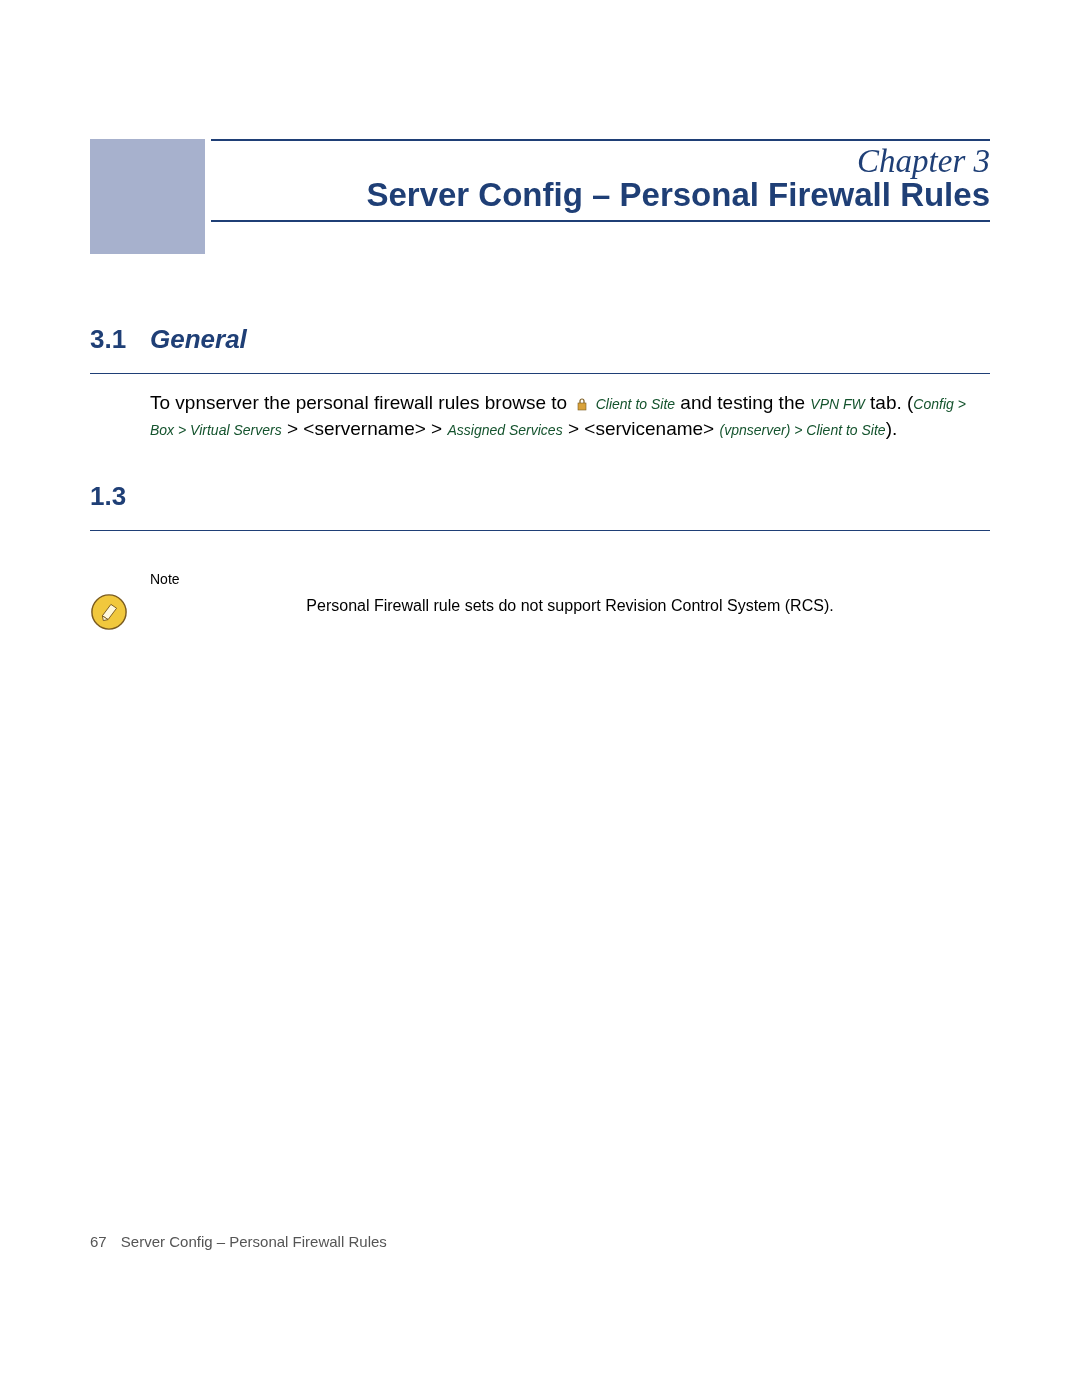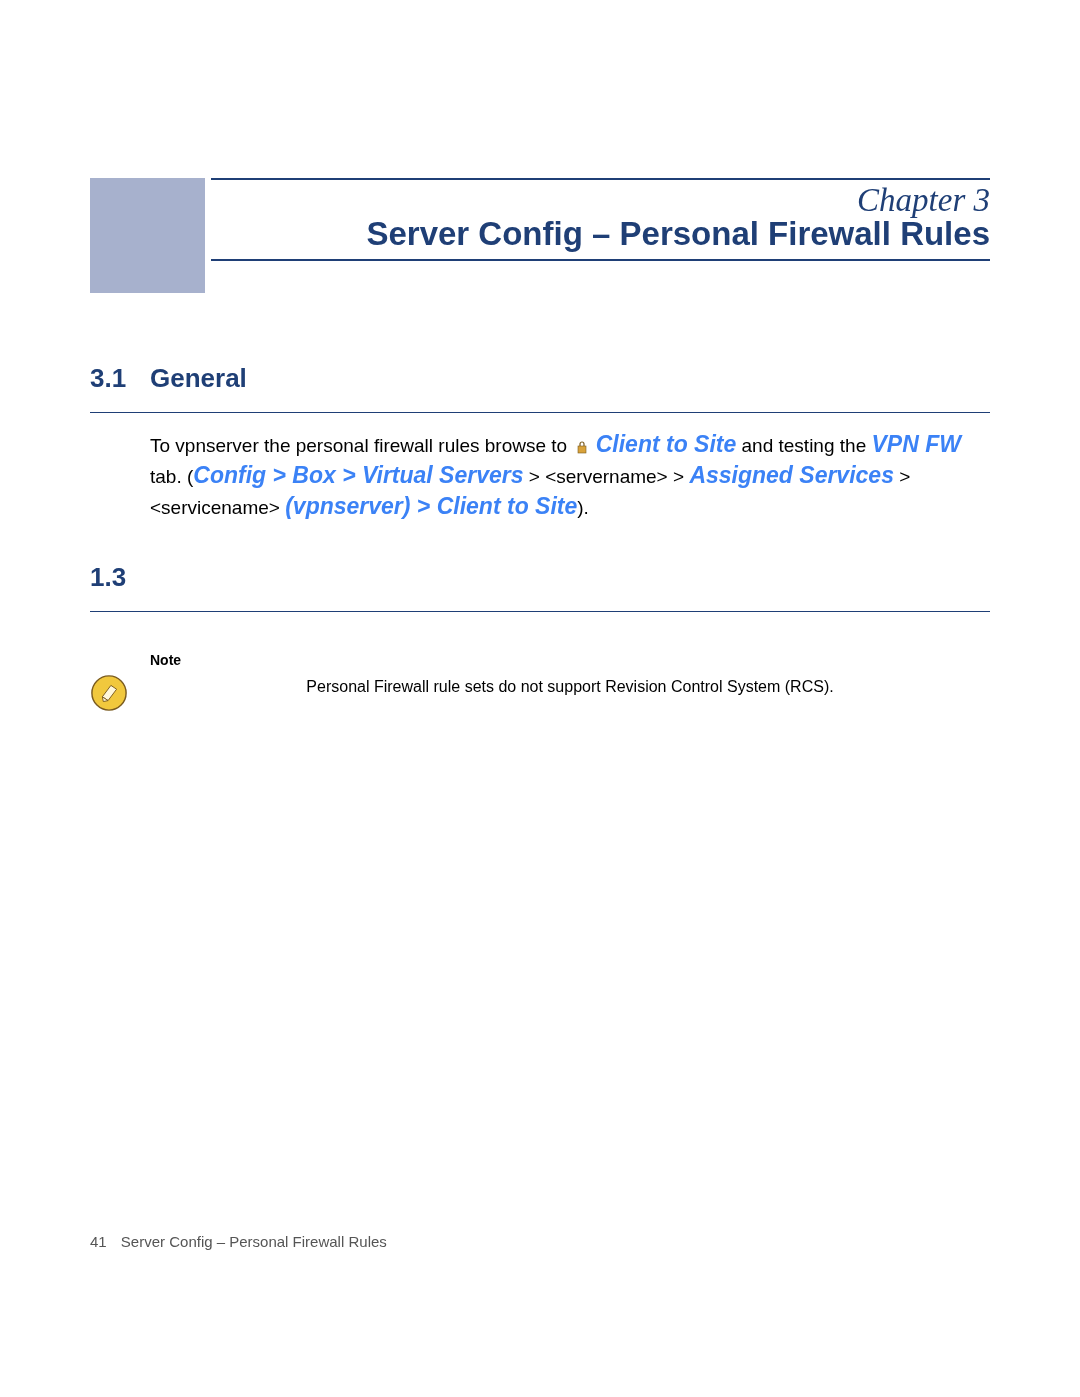--- a/index.html
+++ b/index.html
@@ -11,21 +11,21 @@
       color: #000;
     }
     .page {
       padding: 90px 90px 40px 90px;
       min-height: 1280px;
       position: relative;
       box-sizing: border-box;
     }
     .chapter-header {
       display: flex;
-      margin-top: 88px;
+      margin-top: 49px;
       margin-bottom: 70px;
     }
     .chapter-square {
       width: 115px;
       height: 115px;
       background: #a7b1cd;
       flex: 0 0 auto;
     }
     .chapter-titles {
       flex: 1;
@@ -67,34 +67,35 @@
       color: #1f3f76;
       font-weight: bold;
       font-size: 26px;
       width: 60px;
       flex: 0 0 60px;
     }
     .section-title {
       color: #1f3f76;
       font-weight: bold;
       font-size: 26px;
+      font-style: italic;
     }
     .section-body {
       padding-left: 60px;
       font-size: 19px;
       line-height: 1.35;
     }
     .section-body p {
       margin: 16px 0;
     }
     .bc {
-      color: #3b82f6;
-      font-weight: bold;
+      color: #14532d;
+      font-weight: normal;
       font-style: italic;
-      font-size: 23px;
+      font-size: 14px;
     }
     .tiny-icon {
       display: inline-block;
       width: 12px;
       height: 14px;
       vertical-align: -2px;
       margin: 0 2px 0 4px;
     }
     .note-block {
       display: flex;
@@ -106,21 +107,21 @@
     }
     .note-icon {
       width: 38px;
       height: 38px;
       margin-top: 22px;
     }
     .note-right {
       flex: 1;
     }
     .note-label {
-      font-weight: bold;
+      font-weight: normal;
       font-size: 14px;
       margin-bottom: 10px;
     }
     .note-text {
       font-size: 16px;
       text-align: center;
     }
     .footer {
       position: absolute;
       bottom: 30px;
@@ -182,17 +183,17 @@
         <path d="M13 24 L14 29 L19 28 Z" fill="#fff8dc" stroke="#7a5b1f" stroke-width="1"></path>
       </svg>
     </div>
     <div class="note-right">
       <div class="note-label">Note</div>
       <div class="note-text">Personal Firewall rule sets do not support Revision Control System (RCS).</div>
     </div>
   </div>
 
   <div class="footer">
-    <span class="page-num">41</span>
+    <span class="page-num">67</span>
     <span>Server Config – Personal Firewall Rules</span>
   </div>
 
 </div>
 
 </body></html>

